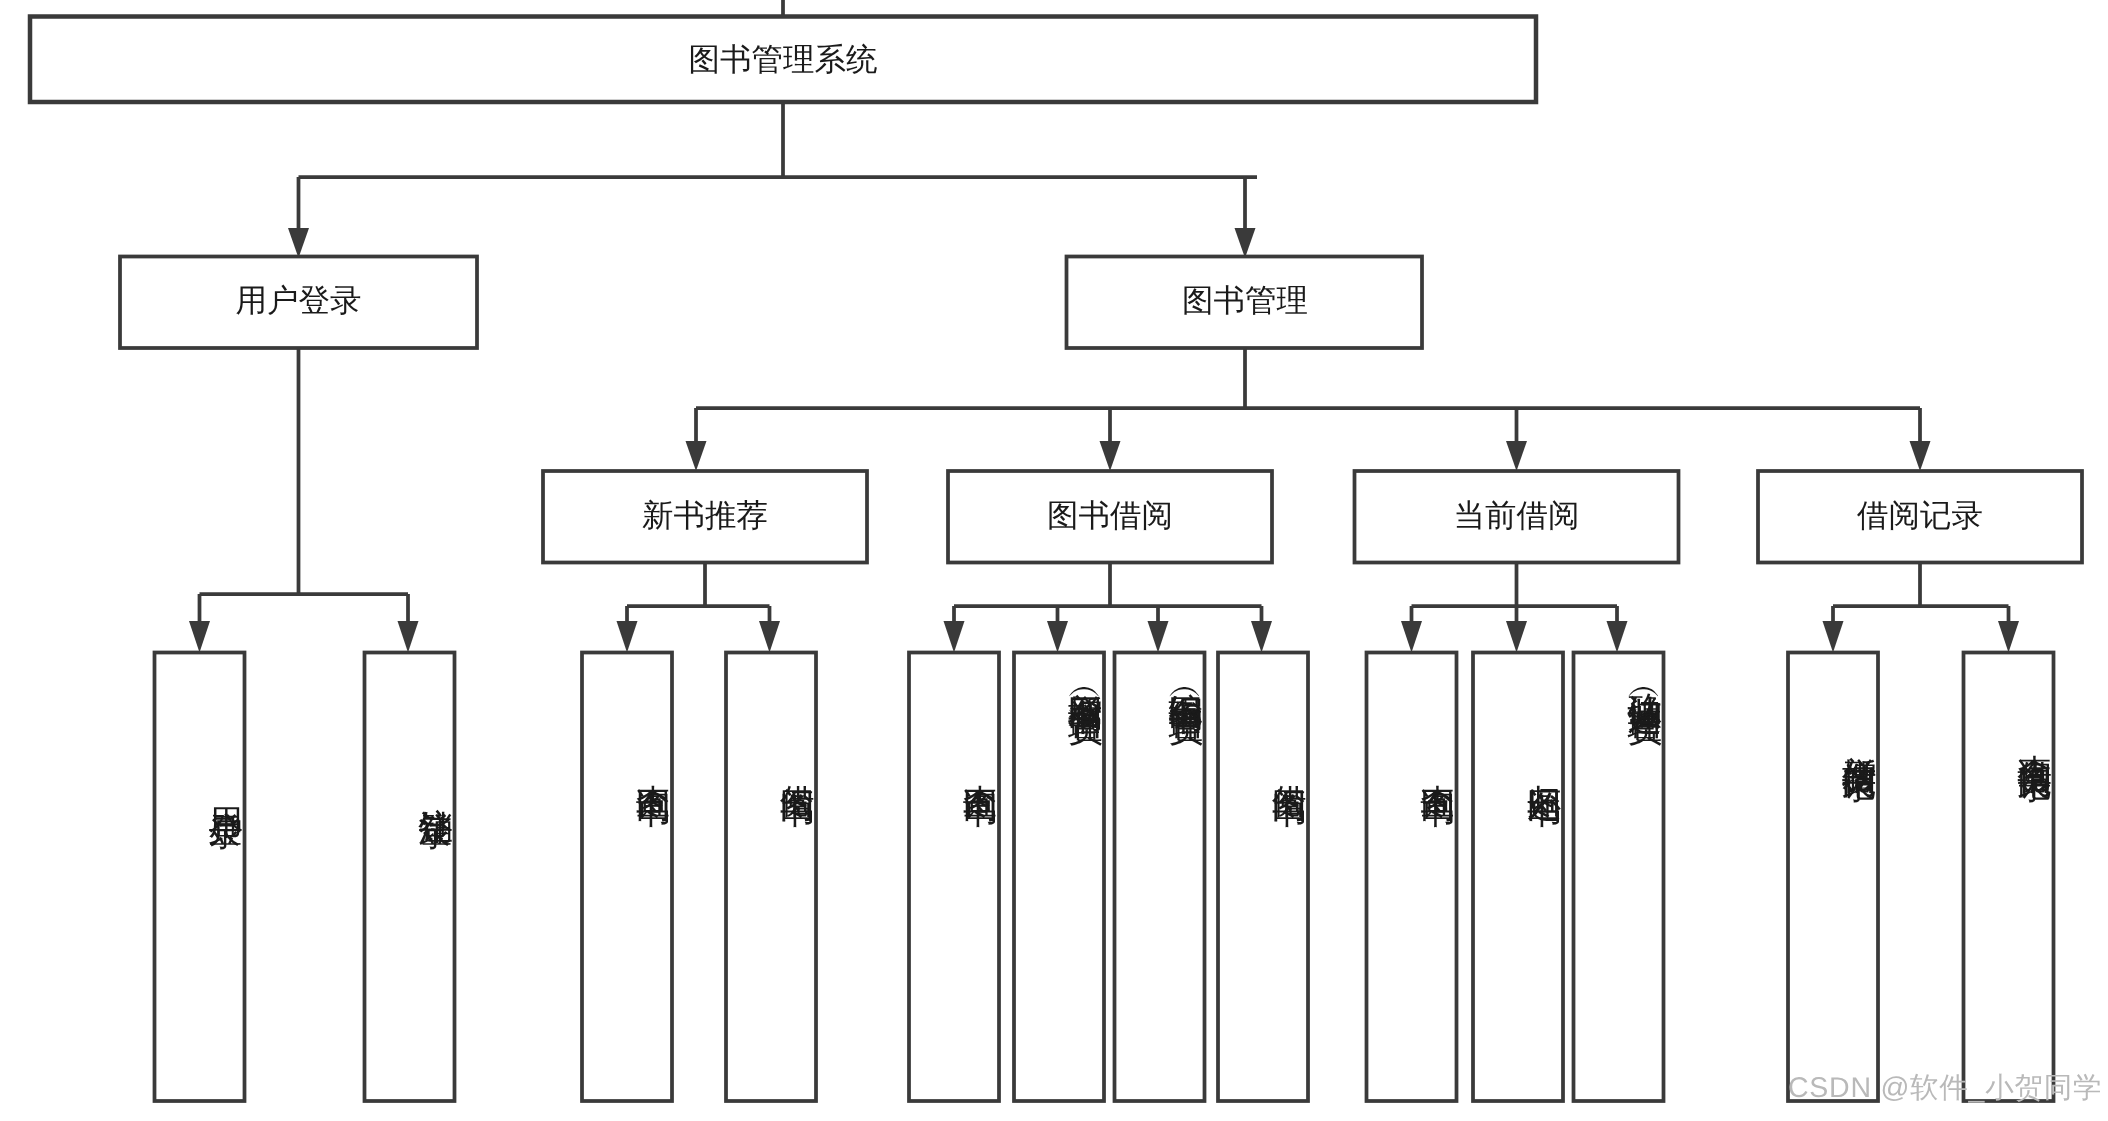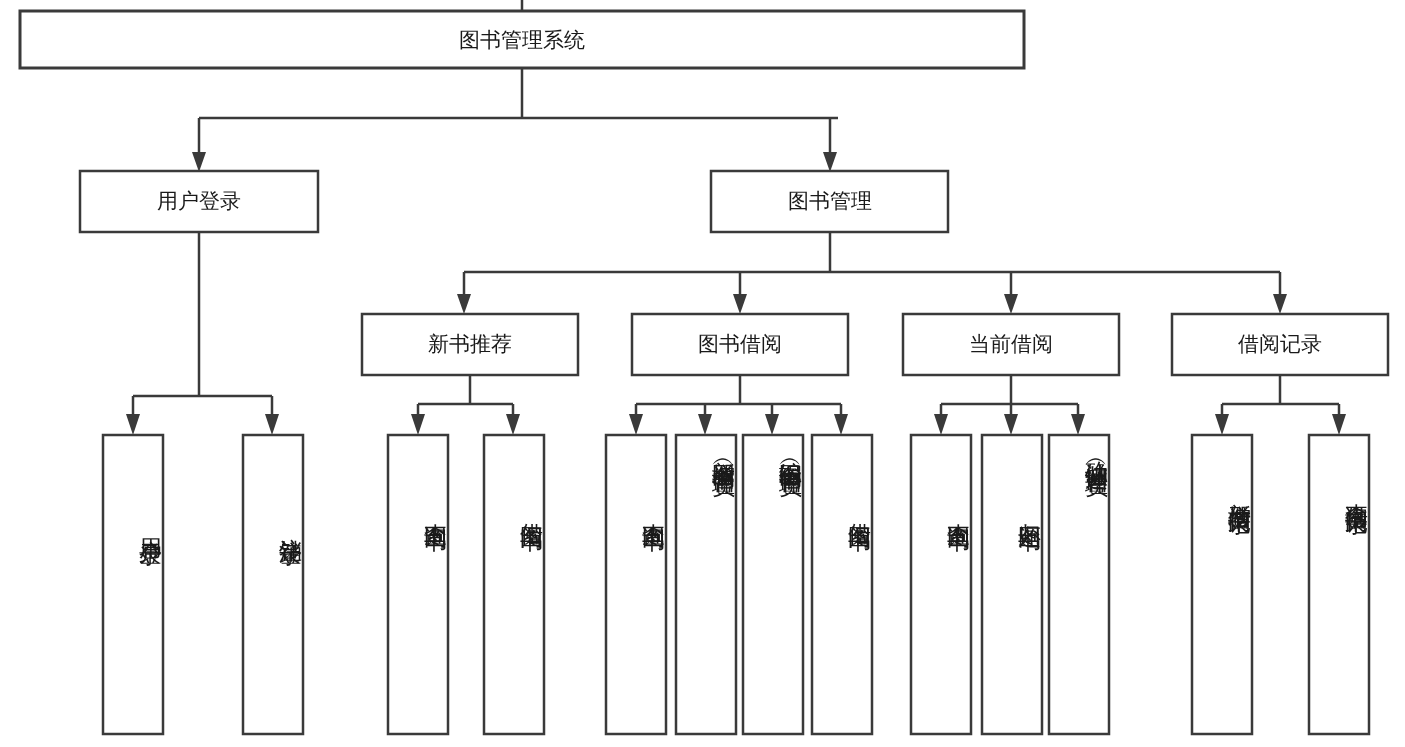--- a/index.html
+++ b/index.html
@@ -200,14 +200,15 @@
   <div class="leaf-label" style="left:606px; top:505px; width:60px;">查询图书</div>
   <div class="leaf-label" style="left:676px; top:443px; width:60px;">新增图书（管理员）</div>
   <div class="leaf-label" style="left:743px; top:443px; width:60px;">编辑图书（管理员）</div>
   <div class="leaf-label" style="left:812px; top:505px; width:60px;">借阅图书</div>
   <div class="leaf-label" style="left:911px; top:505px; width:60px;">查询图书</div>
   <div class="leaf-label" style="left:982px; top:505px; width:60px;">归还图书</div>
   <div class="leaf-label" style="left:1049px; top:443px; width:60px;">确认归还（管理员）</div>
   <div class="leaf-label" style="left:1192px; top:485px; width:60px;">新增借阅记录</div>
   <div class="leaf-label" style="left:1309px; top:485px; width:60px;">查询借阅记录</div>
 
+  <div class="watermark">CSDN @软件_小贺同学</div>
 
 </div>
 
 </body></html>

